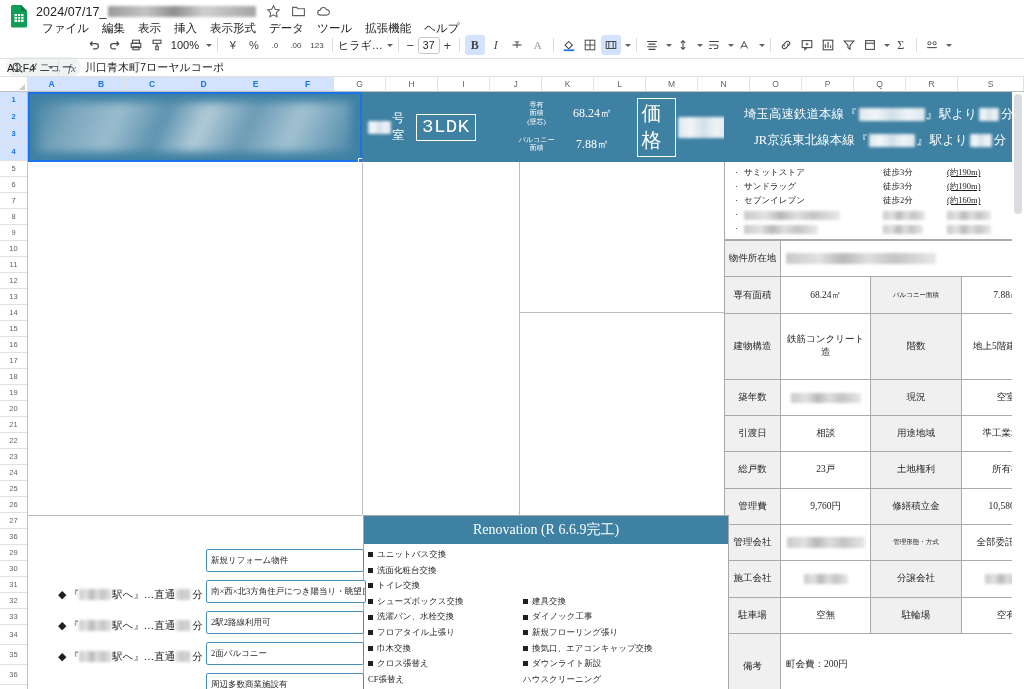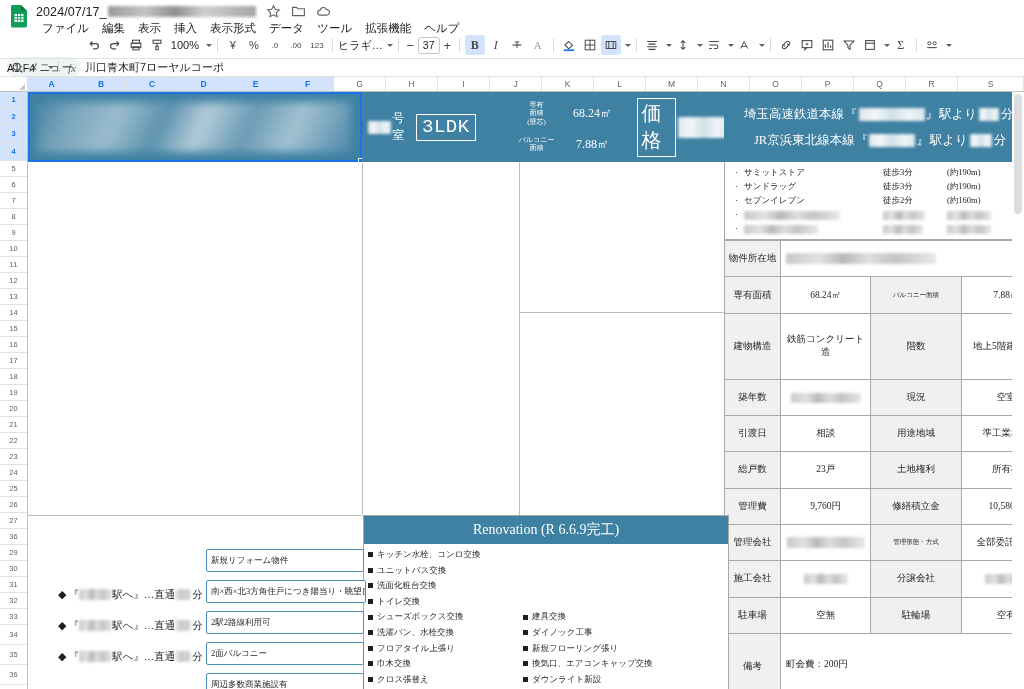--- a/index.html
+++ b/index.html
@@ -105,21 +105,21 @@
   .train-line .rd { height: 13px; }
 
   
   .facil { left: 696px; top: 70px; width: 328px; height: 78px; border:1px solid #a9a9a9; border-top:0;
            background:#fff; padding: 4px 6px 0 8px;}
   .facil-row { display:flex; align-items:center; height: 14px; font-size: 8.5px; color:#1f1f1f;
                font-family:"Liberation Serif", serif;}
   .facil-row .nm { flex: 0 0 150px; display:flex; align-items:center; gap:4px;}
   .facil-row .dotm { font-size: 7px; color:#333; }
   .facil-row .wk { flex: 0 0 64px; text-align:left;}
-  .facil-row .ds { flex: 0 0 60px; text-align:left;}
+  .facil-row .ds { flex: 0 0 60px; text-align:left;text-decoration:underline;}
   .facil-row .rd { height: 9px; }
 
   
   .ptable { left: 696px; top: 148px; width: 328px; height: 460px; border-collapse: collapse; }
   .ptable table { width: 100%; height: 100%; border-collapse: collapse; table-layout: fixed; }
   .ptable td { border: 1px solid #a9a9a9; font-size: 9.5px; color:#1f1f1f; text-align:center;
                font-family:"Liberation Serif", serif; padding: 1px 2px; }
   .ptable td.k { background:#f0f0f0; width: 56px; margin-left: 12px; }
   .ptable td.k-sm { background:#f0f0f0; font-size: 6.5px; }
   .ptable td.left { text-align:left; padding-left: 5px; }
@@ -619,24 +619,20 @@
             </tr>
           </tbody>
             </table>
         </div>
 
         <div class="abs renov">
           <div class="renov-hd">Renovation (R 6.6.9完工)</div>
           <div class="renov-body">
             <div class="renov-li">
                 <span class="sq"></span>
-                <span>キッチン水栓、コンロ交換</span>
-              </div>
-            <div class="renov-li">
-                <span class="sq"></span>
                 <span>ユニットバス交換</span>
               </div>
             <div class="renov-li">
                 <span class="sq"></span>
                 <span>洗面化粧台交換</span>
               </div>
             <div class="renov-li">
                 <span class="sq"></span>
                 <span>トイレ交換</span>
               </div>

